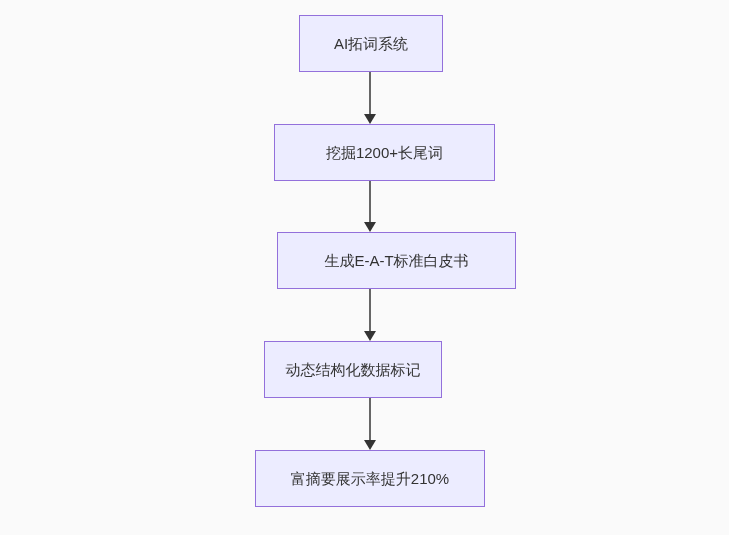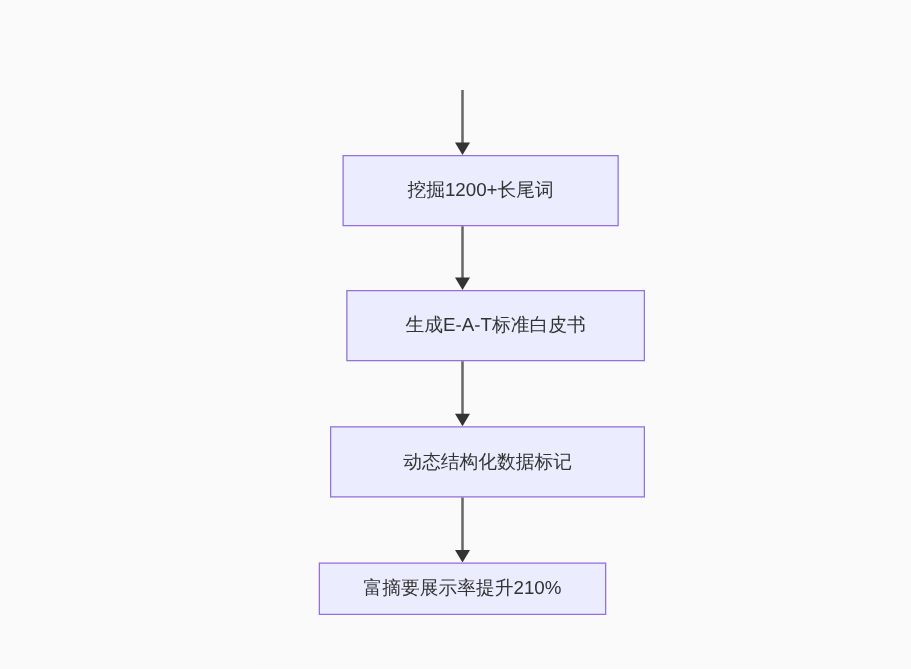--- a/index.html
+++ b/index.html
@@ -51,20 +51,23 @@
     border-left: 6px solid transparent;
     border-right: 6px solid transparent;
     border-top: 10px solid var(--arrow-head, #333333);
   }
 </style>
 </head>
 <body>
 
 <div id="stage" style="--bg: #fafafa; --node-fill: #ECECFF; --node-border: #9370DB; --node-text: #333333; --arrow-line: #666666; --arrow-head: #333333;">
 
+  <div class="node" style="left:299px; top:15px; width:144px; height:57px;">
+    <span>AI拓词系统</span>
+  </div>
 
   <div class="arrow" style="left:364px; top:72px; height:52px;">
     <div class="shaft"></div>
     <div class="head"></div>
   </div>
 
   <div class="node" style="left:274px; top:124px; width:221px; height:57px;">
     <span>挖掘1200+长尾词</span>
   </div>
 
@@ -75,26 +78,26 @@
 
   <div class="node" style="left:277px; top:232px; width:239px; height:57px;">
     <span>生成E-A-T标准白皮书</span>
   </div>
 
   <div class="arrow" style="left:364px; top:289px; height:52px;">
     <div class="shaft"></div>
     <div class="head"></div>
   </div>
 
-  <div class="node" style="left:264px; top:341px; width:252px; height:57px;">
+  <div class="node" style="left:264px; top:341px; width:178px; height:57px;">
     <span>动态结构化数据标记</span>
   </div>
 
   <div class="arrow" style="left:364px; top:398px; height:52px;">
     <div class="shaft"></div>
     <div class="head"></div>
   </div>
 
-  <div class="node" style="left:255px; top:450px; width:230px; height:42px;">
+  <div class="node" style="left:255px; top:450px; width:230px; height:57px;">
     <span>富摘要展示率提升210%</span>
   </div>
 
 </div>
 
 </body></html>

